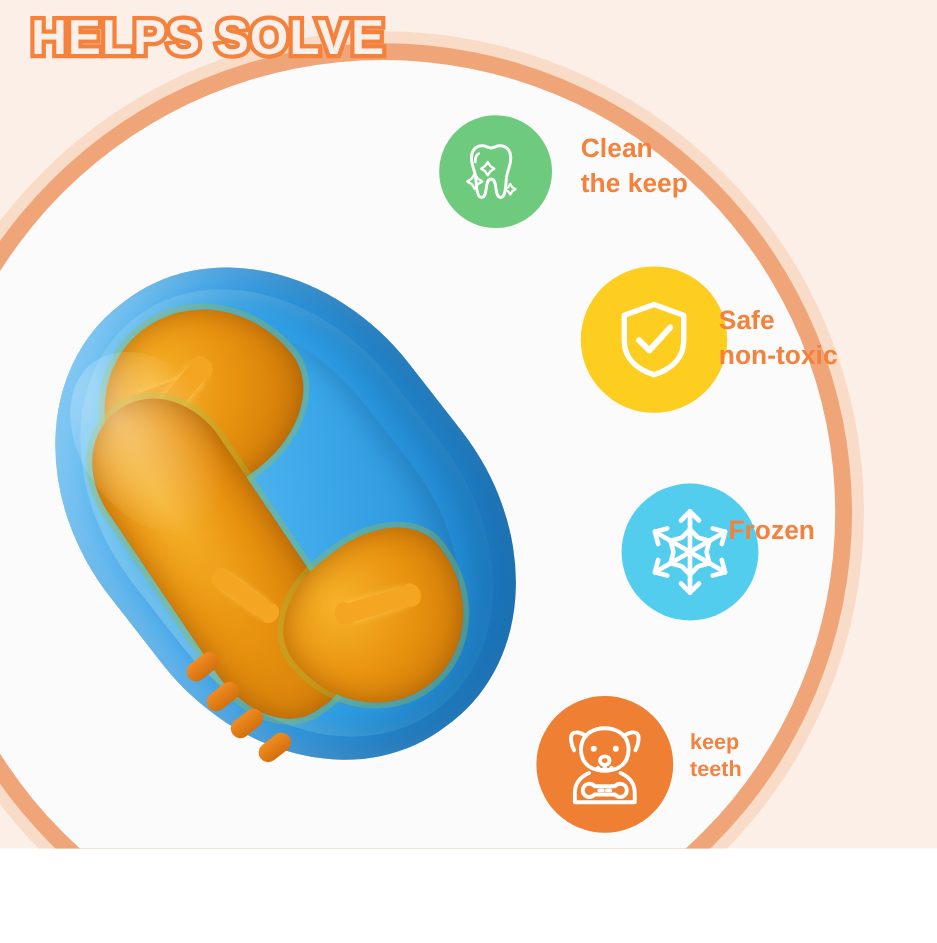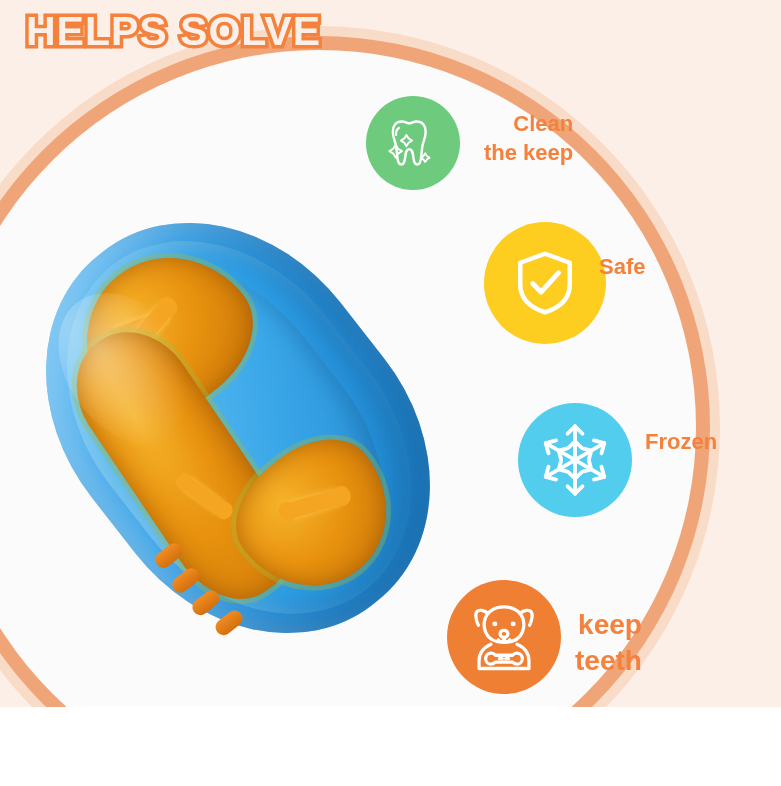--- a/index.html
+++ b/index.html
@@ -185,26 +185,26 @@
   }
 
   
   #f-teeth .bubble { left: 366px; top: 96px;  width: 94px;  height: 94px;  background: #6ecb7d; }
   #f-teeth .flabel { left: 484px; top: 110px; font-size: 22px; }
 
   #f-safe .bubble  { left: 484px; top: 222px; width: 122px; height: 122px; background: #fdcd20; }
   #f-safe .flabel  { left: 599px; top: 253px; font-size: 22px; }
 
   #f-frozen .bubble{ left: 518px; top: 403px; width: 114px; height: 114px; background: #52cdee; }
-  #f-frozen .flabel{ left: 645px; top: 428px; font-size: 22px; }
+  #f-frozen .flabel{ left: 607px; top: 428px; font-size: 22px; }
 
   #f-snacks .bubble{ left: 447px; top: 580px; width: 114px; height: 114px; background: #ee7f33; }
-  #f-snacks .flabel{ left: 575px; top: 607px; font-size: 28px; }
-
-  .flabel span { display: block; text-align: right; }
+  #f-snacks .flabel{ left: 575px; top: 607px; font-size: 18px; }
+
+  .flabel span { display: block; }
   svg { display: block; }
 </style>
 </head>
 <body>
 
 <div id="poster">
 
   <div class="ring-halo"></div>
   <div class="ring-main"></div>
   <div class="disc-white"></div>
@@ -255,20 +255,21 @@
 
   <div class="feature" id="f-safe">
     <div class="bubble">
       <svg width="72" height="72" viewBox="0 0 64 64">
         <path d="M32 6 L54 14 v19c0 13-9.5 21-22 25C19.5 54 10 46 10 33V14z" fill="none" stroke="#ffffff" stroke-width="4" stroke-linejoin="round"></path>
         <path d="M21 32.5 L28.5 40 L44 23" fill="none" stroke="#ffffff" stroke-width="4.4" stroke-linecap="round" stroke-linejoin="round"></path>
       </svg>
     </div>
     <div class="flabel">
       <span>Safe</span>
+      <span>non-toxic</span>
     </div>
   </div>
 
   <div class="feature" id="f-frozen">
     <div class="bubble">
       <svg width="80" height="80" viewBox="0 0 64 64">
         <g fill="none" stroke="#ffffff" stroke-width="3.1" stroke-linecap="round" stroke-linejoin="round">
           <g>
             <line x1="32" y1="5" x2="32" y2="59"></line>
             <path d="M26 11 l6 -6 l6 6"></path>

